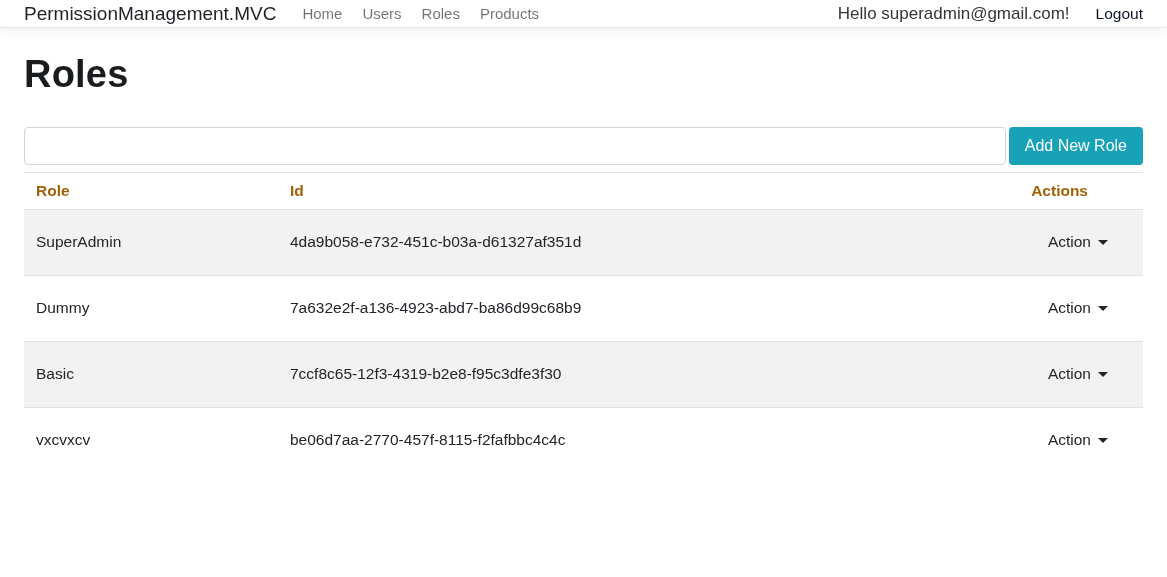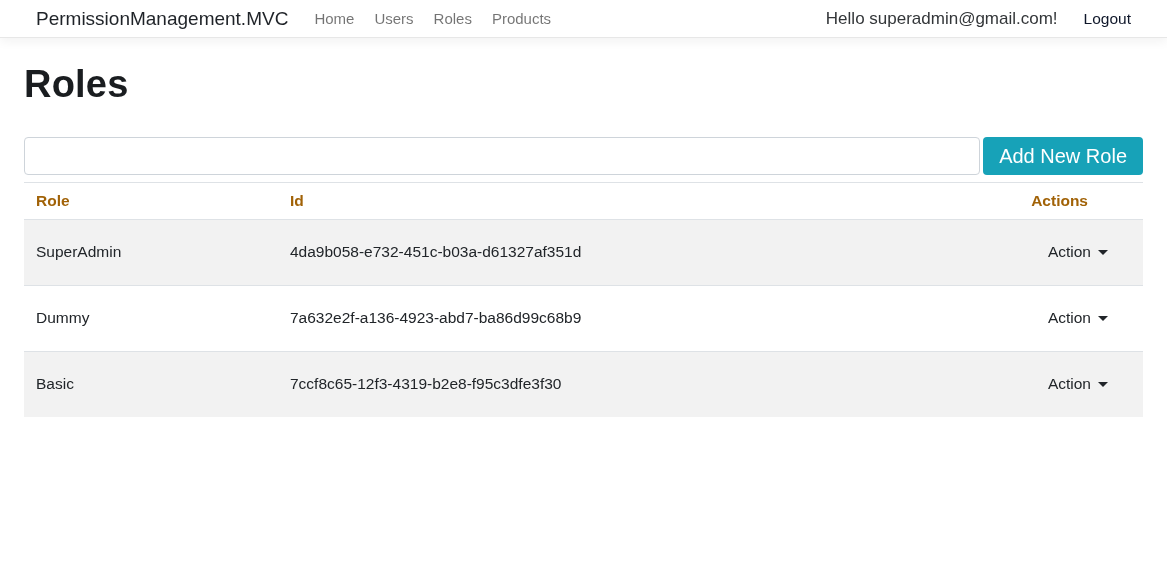--- a/index.html
+++ b/index.html
@@ -9,22 +9,22 @@
     background: #ffffff;
     font-family: "Liberation Sans", sans-serif;
     color: #212529;
     overflow: hidden;
   }
 
   
   .navbar {
     display: flex;
     align-items: center;
-    height: 38px;
-    padding: 0 36px;
+    height: 28px;
+    padding: 0 24px;
     background: #ffffff;
     border-bottom: 1px solid #e7e7e7;
     box-shadow: 0 4px 10px rgba(0,0,0,.05);
     position: relative;
     z-index: 2;
   }
   .brand {
     font-size: 19px;
     color: #1f2328;
     text-decoration: none;
@@ -80,21 +80,21 @@
     font-family: "Liberation Sans", sans-serif;
     color: #495057;
     outline: none;
   }
   .add-btn {
     margin-left: 3px;
     height: 38px;
     border: none;
     border-radius: 4px;
     padding: 0 16px;
-    font-size: 20px;
+    font-size: 16px;
     font-family: "Liberation Sans", sans-serif;
     color: #ffffff;
     background: #17a2b8;
     cursor: pointer;
     white-space: nowrap;
   }
 
   
   table.roles-table {
     width: 100%;
@@ -204,15 +204,25 @@
         <tr>
     <td>Basic</td>
     <td>7ccf8c65-12f3-4319-b2e8-f95c3dfe3f30</td>
     <td class="cell-actions">
       <button class="action-btn">
         <span>Action</span>
         <span class="caret"></span>
       </button>
     </td>
   </tr>
+        <tr>
+    <td>vxcvxcv</td>
+    <td>be06d7aa-2770-457f-8115-f2fafbbc4c4c</td>
+    <td class="cell-actions">
+      <button class="action-btn">
+        <span>Action</span>
+        <span class="caret"></span>
+      </button>
+    </td>
+  </tr>
       </tbody>
   </table>
 </main>
 
 </body></html>

